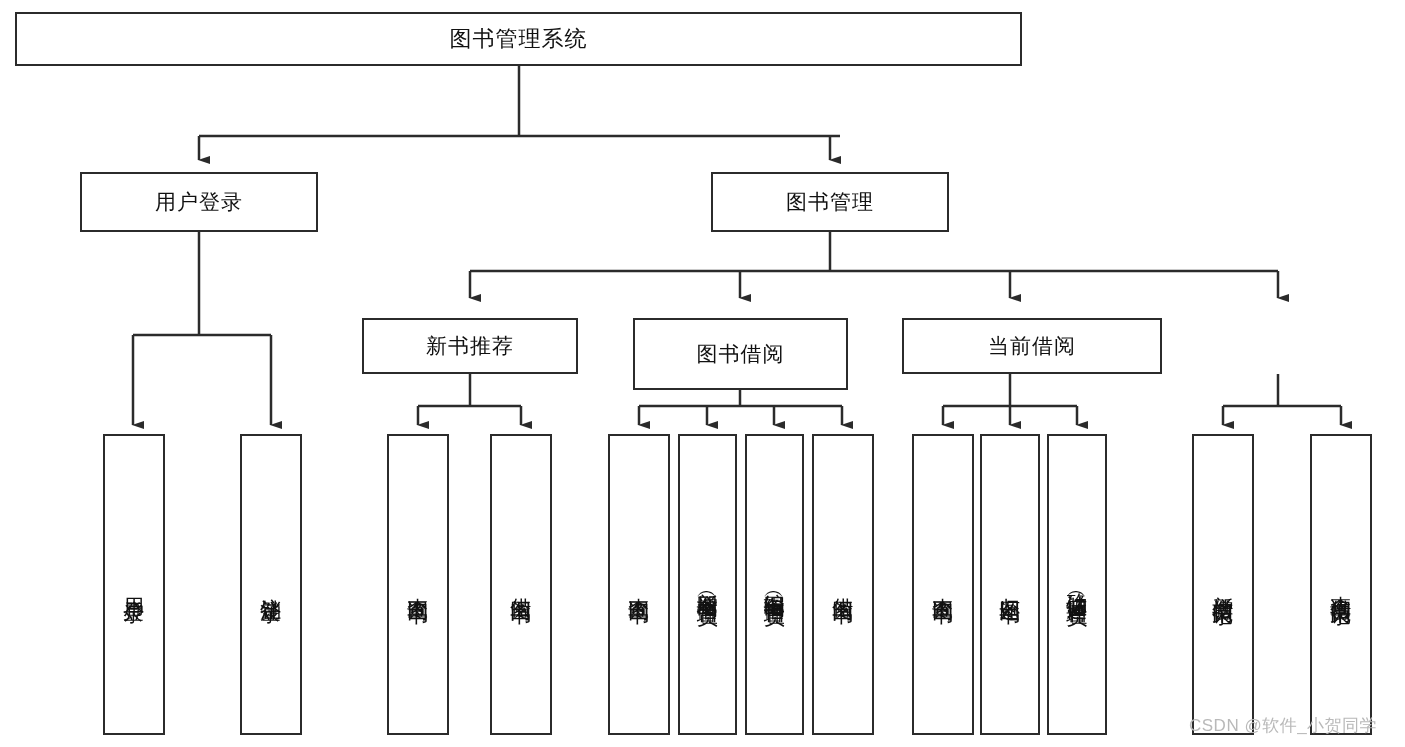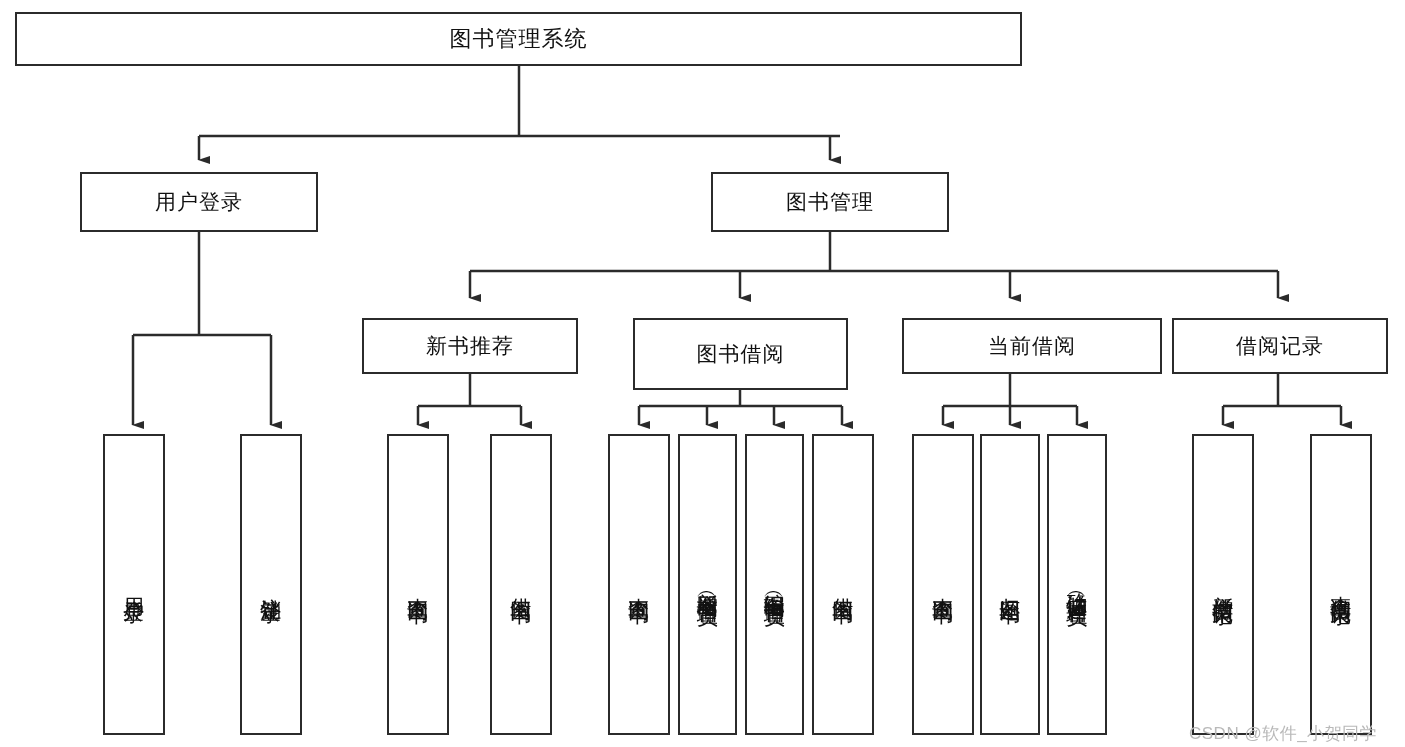--- a/index.html
+++ b/index.html
@@ -54,21 +54,20 @@
   .node.root {
     font-size: 22px;
   }
   .watermark {
     position: absolute;
     color: #b9b9b9;
     font-size: 17px;
     letter-spacing: 0.5px;
     white-space: nowrap;
     user-select: none;
-    margin-top: 8px;
   }
 </style>
 </head>
 <body>
 
 <div id="canvas">
 
   <svg id="edges" viewBox="0 0 1405 747" xmlns="http://www.w3.org/2000/svg">
     <defs>
       <marker id="arrow" markerWidth="10" markerHeight="12" refX="4" refY="11" orient="auto" markerUnits="userSpaceOnUse">
@@ -124,21 +123,20 @@
   <div class="node horizontal" style="left:80px; top:172px; width:238px; height:60px;">用户登录</div>
 
   <div class="node horizontal" style="left:362px; top:318px; width:216px; height:56px;">新书推荐</div>
 
   <div class="node horizontal" style="left:711px; top:172px; width:238px; height:60px;">图书管理</div>
 
   <div class="node horizontal" style="left:633px; top:318px; width:215px; height:72px;">图书借阅</div>
 
   <div class="node horizontal" style="left:902px; top:318px; width:260px; height:56px;">当前借阅</div>
 
-  <div class="node horizontal" style="left:1172px; top:318px; width:216px; height:56px;">借阅记录</div>
 
   <div class="node vertical" style="left:103px; top:434px; width:62px; height:301px;">用户登录</div>
 
   <div class="node vertical" style="left:240px; top:434px; width:62px; height:301px;">注销登录</div>
 
   <div class="node vertical" style="left:387px; top:434px; width:62px; height:301px;">查询图书</div>
 
   <div class="node vertical" style="left:490px; top:434px; width:62px; height:301px;">借阅图书</div>
 
   <div class="node vertical" style="left:608px; top:434px; width:62px; height:301px;">查询图书</div>

